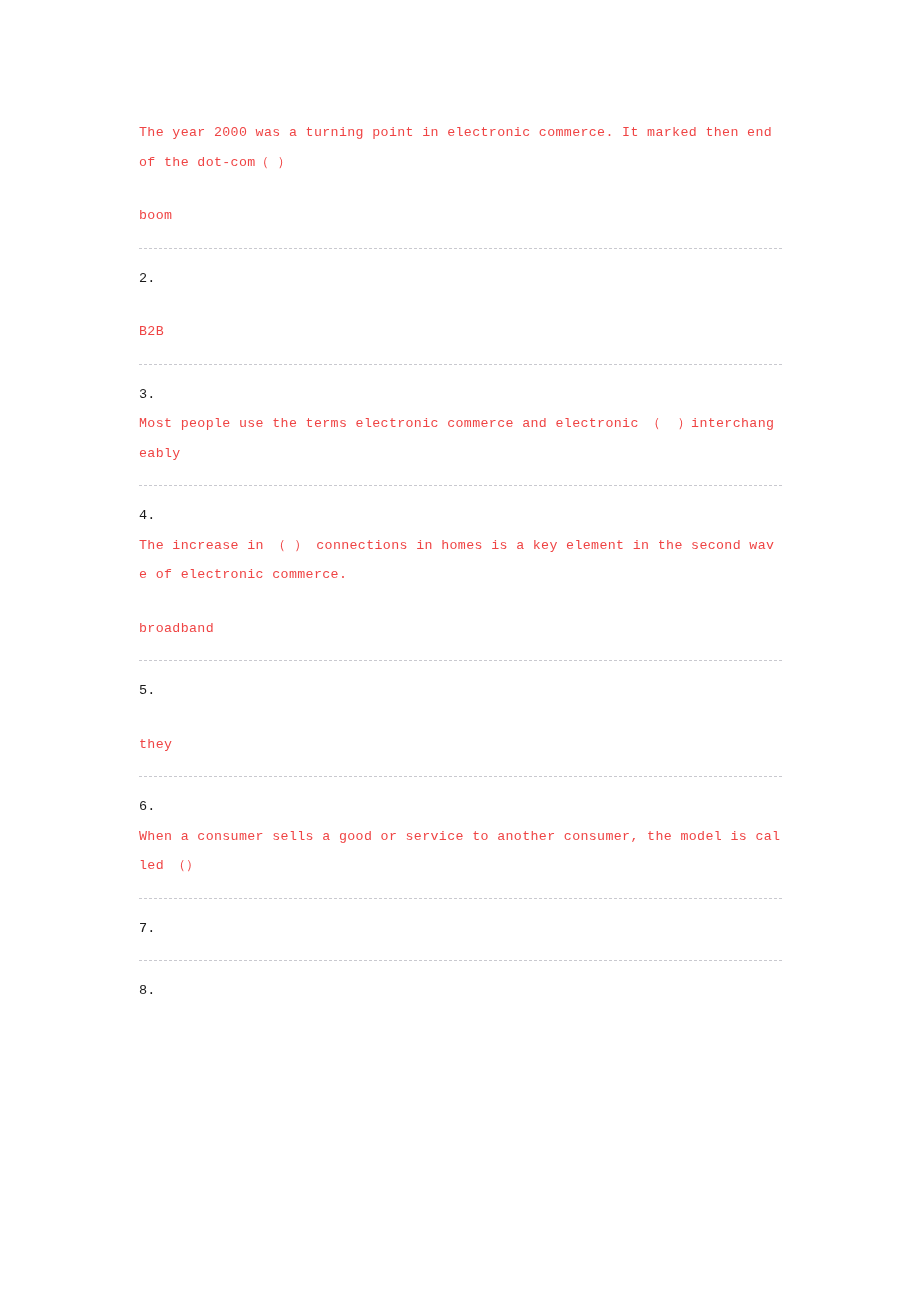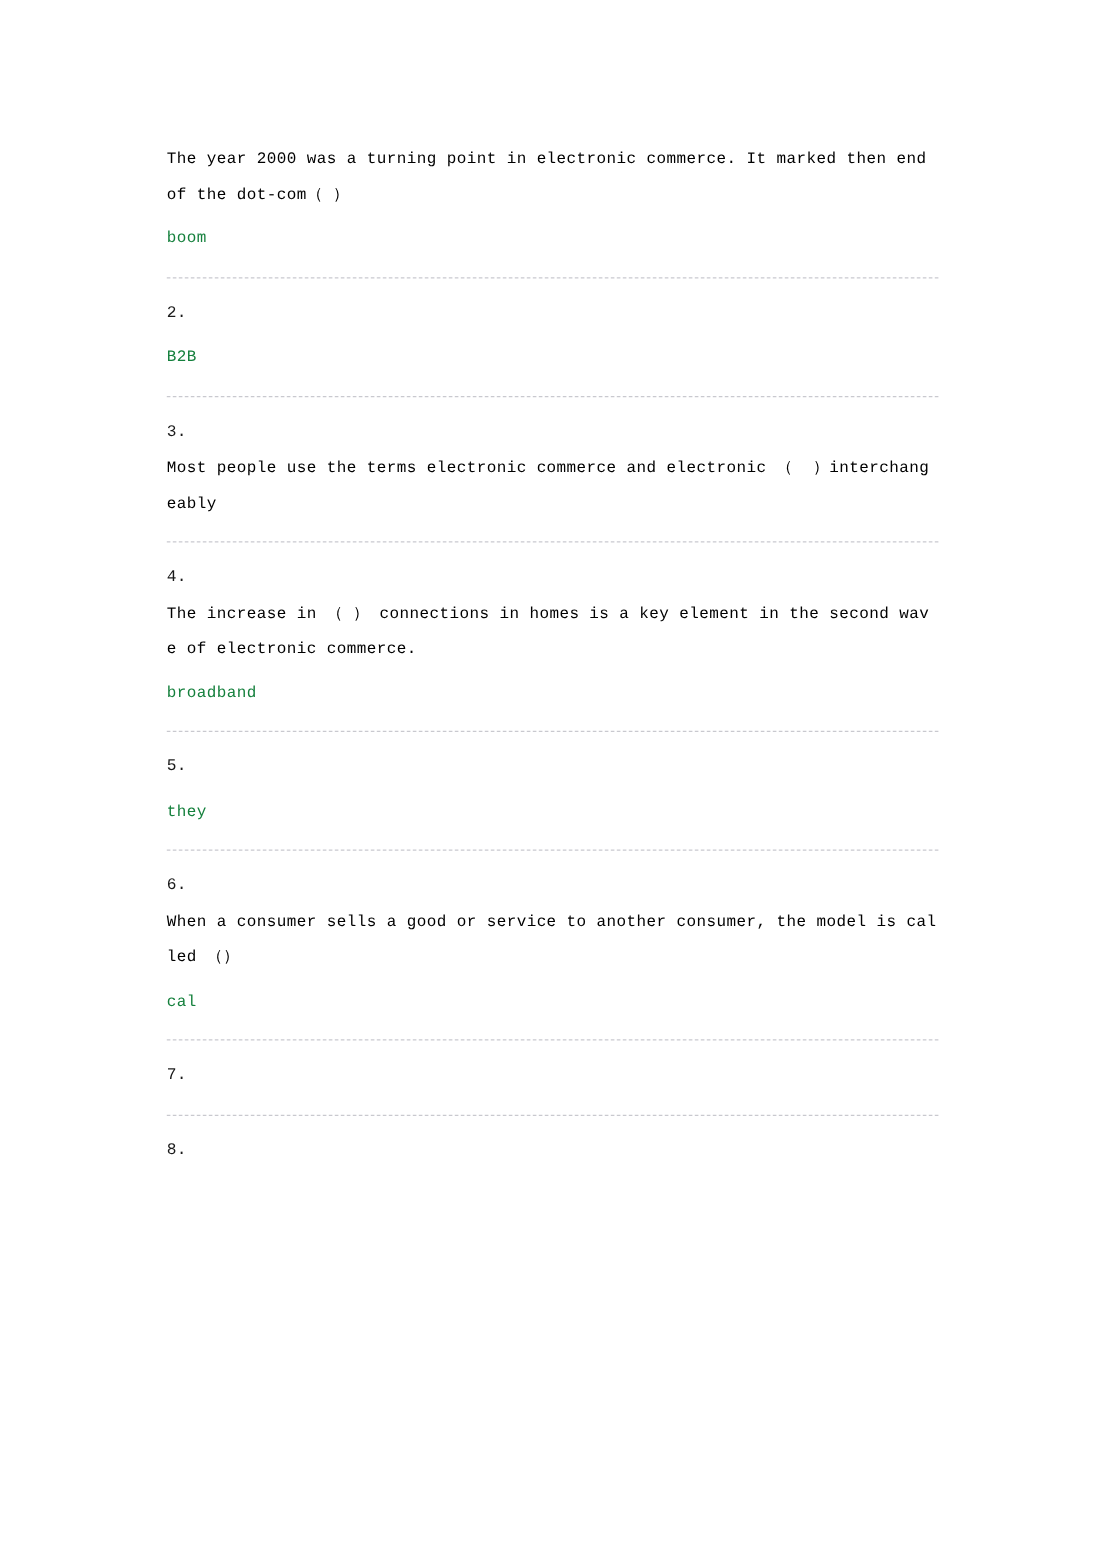--- a/index.html
+++ b/index.html
@@ -42,37 +42,37 @@
     line-height: 29.5px;
     color: #1a1a1a;
     letter-spacing: 0.2px;
     white-space: pre;
   }
 
   .qtext {
     font-family: "Liberation Mono", "DejaVu Sans Mono", monospace;
     font-size: 13.3px;
     line-height: 29.5px;
-    color: #000000;
+    color: #ef4444;
     letter-spacing: 0.35px;
     word-break: break-all;
     overflow-wrap: break-word;
     white-space: pre-wrap;
     text-align: left;
   }
 
   .qanswer {
     font-family: "Liberation Mono", "DejaVu Sans Mono", monospace;
     font-size: 13.3px;
     line-height: 29.5px;
-    color: #15803d;
+    color: #ef4444;
     letter-spacing: 0.35px;
     white-space: pre-wrap;
     word-break: break-all;
-    margin-top: 7px;
+    margin-top: 24px;
   }
 
   .qsep {
     border: 0;
     border-top: 1px dashed #c9c9cf;
     margin: 17px 0 15px 0;
     width: 643px;
     height: 0;
   }
 </style>
@@ -103,21 +103,20 @@
       </div>
       <hr class="qsep">
       <div class="qitem">
         <div class="qnum">5.</div>
         <div class="qanswer">they</div>
       </div>
       <hr class="qsep">
       <div class="qitem">
         <div class="qnum">6.</div>
         <div class="qtext">When a consumer sells a good or service to another consumer, the model is called （）</div>
-        <div class="qanswer">cal</div>
       </div>
       <hr class="qsep">
       <div class="qitem">
         <div class="qnum">7.</div>
       </div>
       <hr class="qsep">
       <div class="qitem">
         <div class="qnum">8.</div>
       </div>
     </div>

